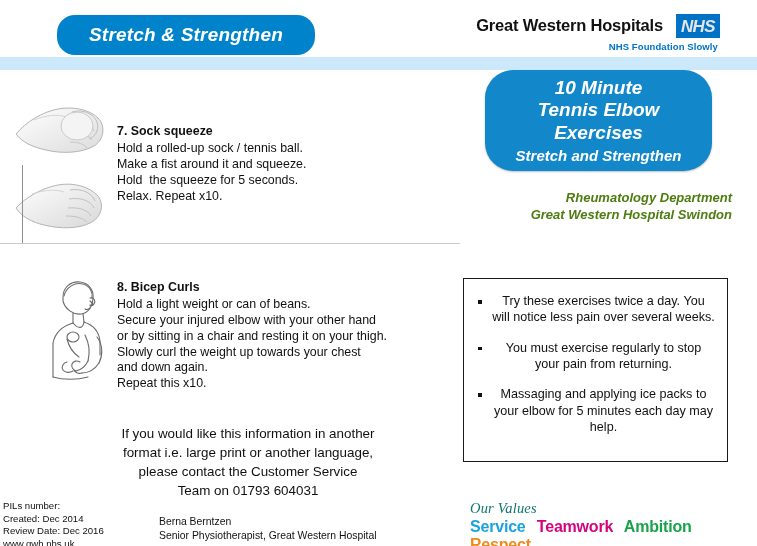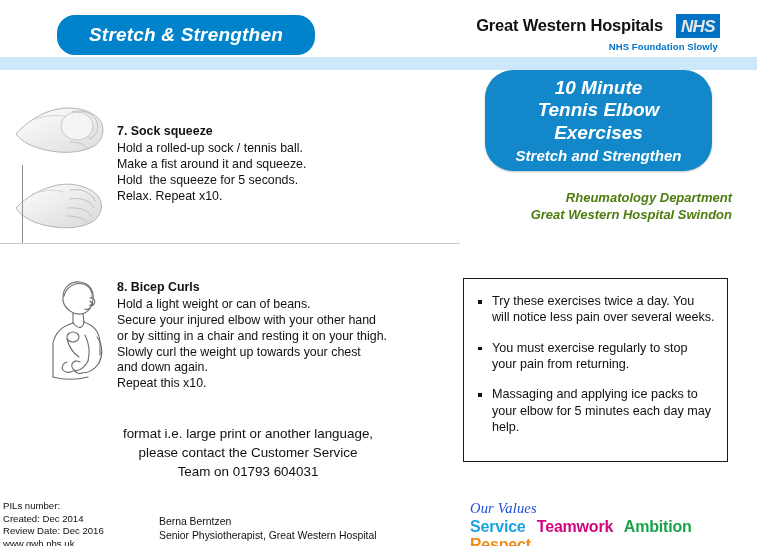--- a/index.html
+++ b/index.html
@@ -79,21 +79,21 @@
     background:#8e8e8e;
   }
 
   
   .art{position:absolute;}
 
   
   .bullet-box{
     position:absolute;left:463px;top:278px;width:265px;height:184px;
     border:1.4px solid #1a1a1a;background:#fff;
-    box-sizing:border-box;padding:14px 12px 10px 10px;
+    box-sizing:border-box;padding:14px 12px 10px 10px;text-align:center;
   }
   .bullet-box ul{margin:0;padding:0;list-style:none;}
   .bullet-box li{
     position:relative;padding-left:18px;margin-bottom:14px;
     font-size:12.6px;line-height:1.3;color:#111;
   }
   .bullet-box li:last-child{margin-bottom:0;}
   .bullet-box li::before{
     content:"";position:absolute;left:4px;top:7px;
     width:3.5px;height:3.5px;background:#111;border-radius:0;
@@ -107,21 +107,21 @@
 
   
   .pils{
     position:absolute;left:3px;top:500px;font-size:9.6px;line-height:1.32;color:#111;
   }
   .author{
     position:absolute;left:159px;top:515px;font-size:10.4px;line-height:1.32;color:#111;
   }
   .values{position:absolute;left:470px;top:500px;}
   .values .ov{
-    font-style:italic;font-size:14.5px;color:#1d4ed8;
+    font-style:italic;font-size:14.5px;color:#0f766e;
     font-family:"Liberation Serif", serif;letter-spacing:.2px;
   }
   .values .row{margin-top:1px;font-weight:bold;font-size:16px;letter-spacing:-.2px;}
   .values .row span{margin-right:7px;}
 </style>
 </head>
 <body>
 
 <div class="page">
 
@@ -243,20 +243,21 @@
 
   <div class="bullet-box">
     <ul>
       <li>Try these exercises twice a day. You will notice less pain over several weeks.</li>
       <li>You must exercise regularly to stop your pain from returning.</li>
       <li>Massaging and applying ice packs to your elbow for  5 minutes each day may help.</li>
     </ul>
   </div>
 
   <div class="alt-note">
+    <div>If you would like this information in another</div>
     <div>format i.e. large print or another language,</div>
     <div>please contact the Customer Service</div>
     <div>Team on 01793 604031</div>
   </div>
 
   <div class="pils">
     <div>PILs number:</div>
     <div>Created: Dec 2014</div>
     <div>Review Date: Dec 2016</div>
     <div>www.gwh.nhs.uk</div>

